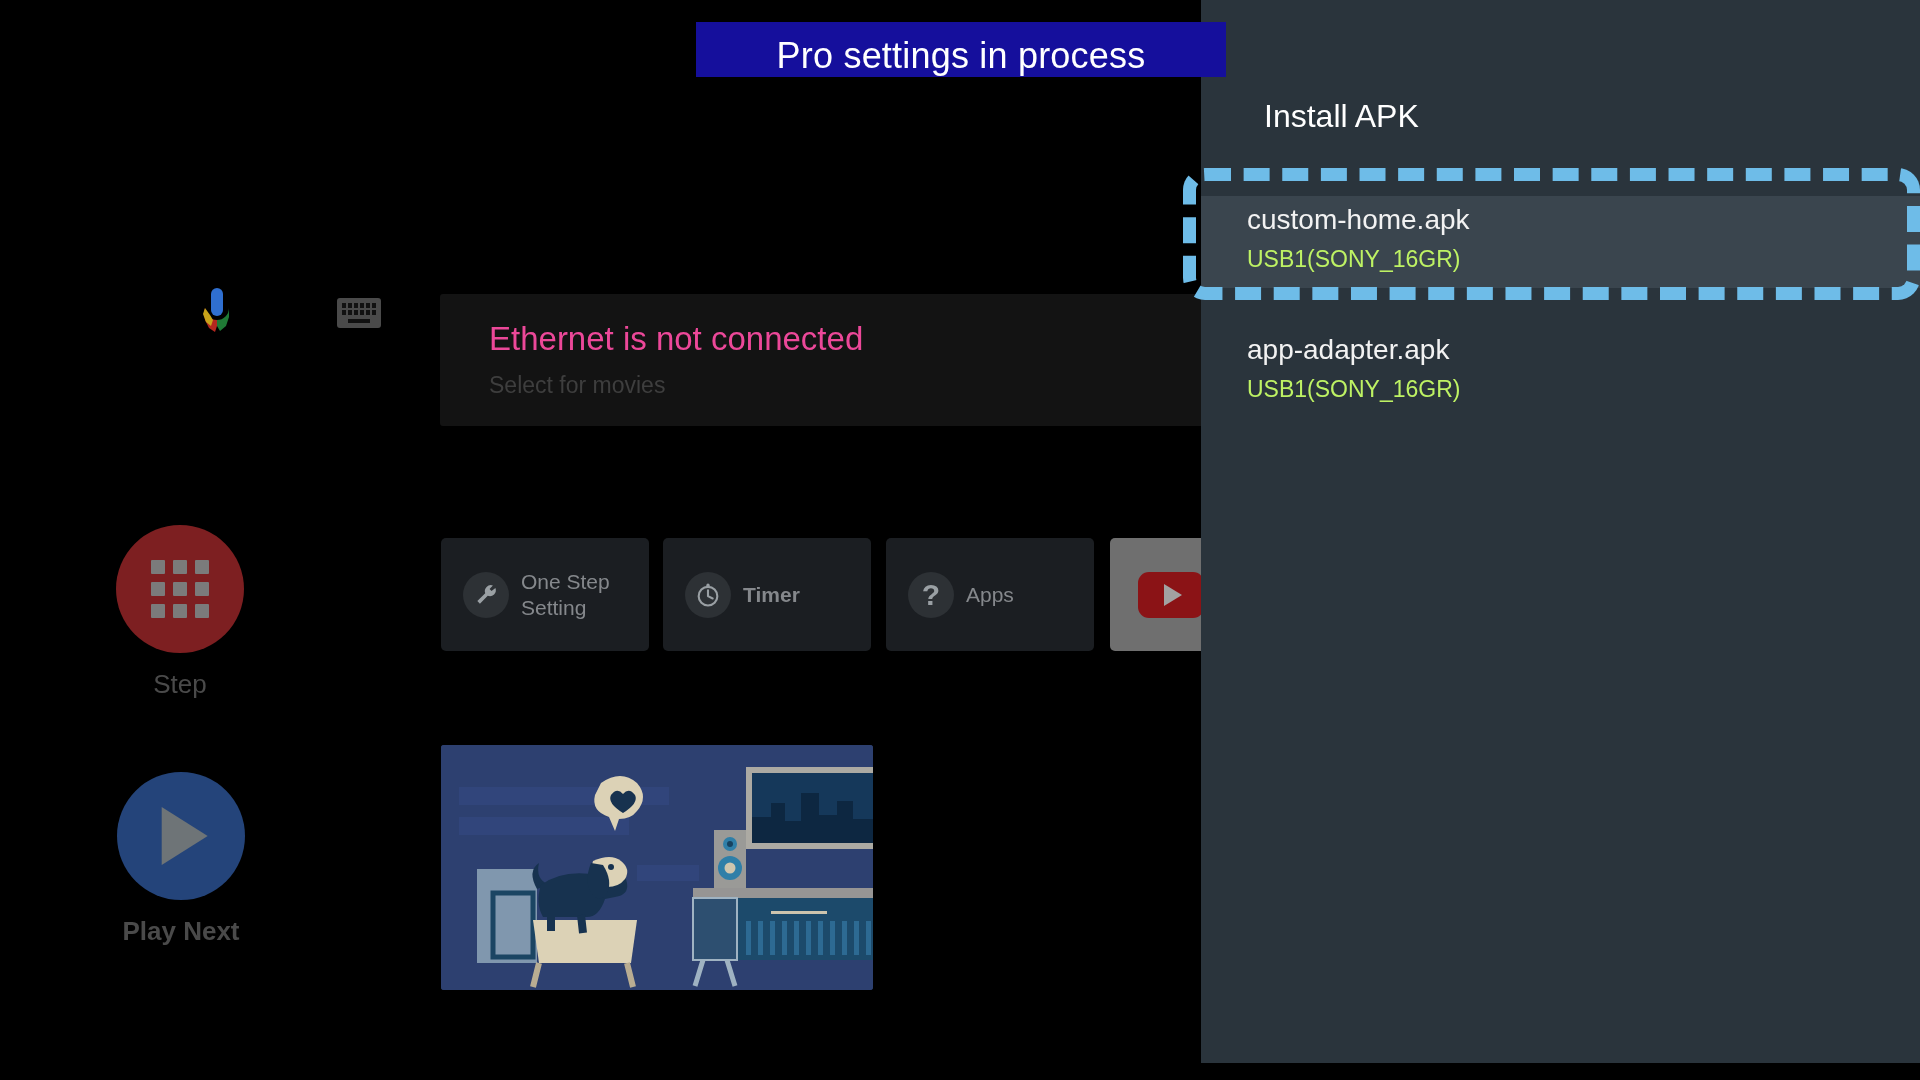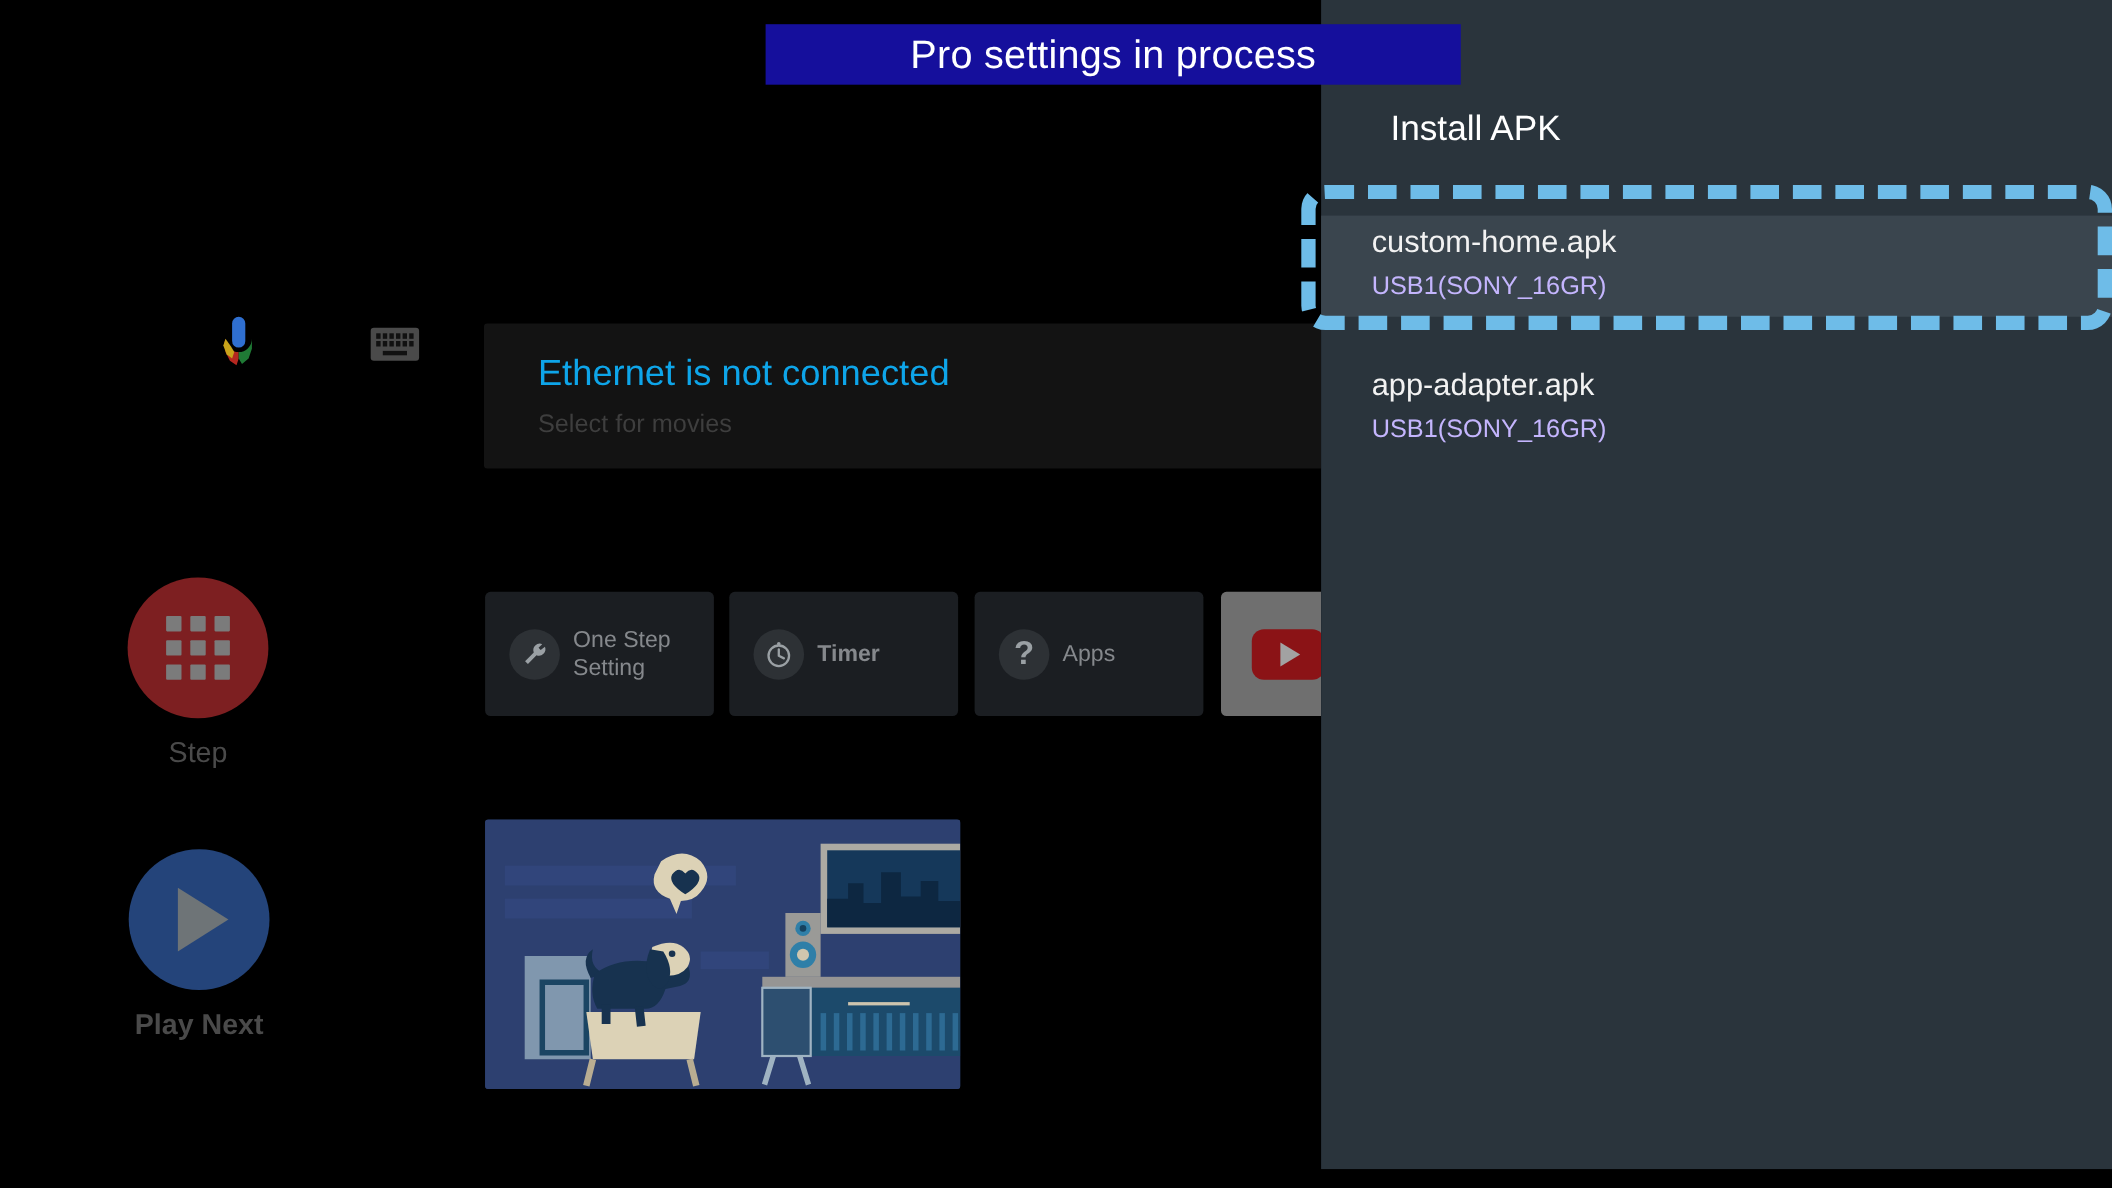--- a/index.html
+++ b/index.html
@@ -41,21 +41,21 @@
     white-space: nowrap;
   }
 
   
   #ethernet-card {
     position: absolute; left: 440px; top: 294px; width: 800px; height: 132px;
     background: #131313; border-radius: 3px;
   }
   #ethernet-title {
     position: absolute; left: 49px; top: 26px;
-    font-size: 33px; color: #0ea5e9; white-space: nowrap;
+    font-size: 33px; color: #ec4899; white-space: nowrap;
   }
   #ethernet-sub {
     position: absolute; left: 49px; top: 78px;
     font-size: 23px; color: #3e3e3e; white-space: nowrap;
   }
 
   
   .rail-item { position: absolute; text-align: center; width: 230px; }
   .rail-circle {
     width: 128px; height: 128px; border-radius: 50%;
@@ -116,23 +116,23 @@
   }
 
   
   #hero {
     position: absolute; left: 441px; top: 745px; width: 432px; height: 245px;
     background: #2d4070; border-radius: 3px; overflow: hidden;
   }
 
   
   #banner {
-    position: absolute; left: 696px; top: 22px; width: 632px; height: 55px;
+    position: absolute; left: 696px; top: 22px; width: 530px; height: 55px;
     background: #150f9c;
-    display: flex; align-items: center; justify-content: center;
+    display: flex; align-items: flex-end; justify-content: center;
     z-index: 40;
   }
   #banner-text {
     font-size: 36px; color: #ffffff; white-space: nowrap; letter-spacing: .2px;
   }
 
   
   #apk-panel {
     position: absolute; left: 1201px; top: 0; width: 719px; height: 1063px;
     background: #2a343c; z-index: 20;
@@ -144,21 +144,21 @@
   .apk-item { position: absolute; left: 0; width: 719px; height: 92px; }
   #apk-item-0 { top: 196px; }
   #apk-item-1 { top: 326px; }
   .apk-item.selected { background: #3a454e; }
   .apk-name {
     position: absolute; left: 46px; top: 8px;
     font-size: 28px; color: #f2f2f2; white-space: nowrap; text-align: right;
   }
   .apk-source {
     position: absolute; left: 46px; top: 50px;
-    font-size: 23px; color: #c4b5fd; white-space: nowrap;
+    font-size: 23px; color: #bef264; white-space: nowrap;
   }
 
   
   #focus-ring {
     position: absolute; left: 1183px; top: 168px; width: 737px; height: 132px;
     border: 13px dashed #6ebce8; border-radius: 22px;
     z-index: 30; pointer-events: none; background: transparent;
   }
 
   

